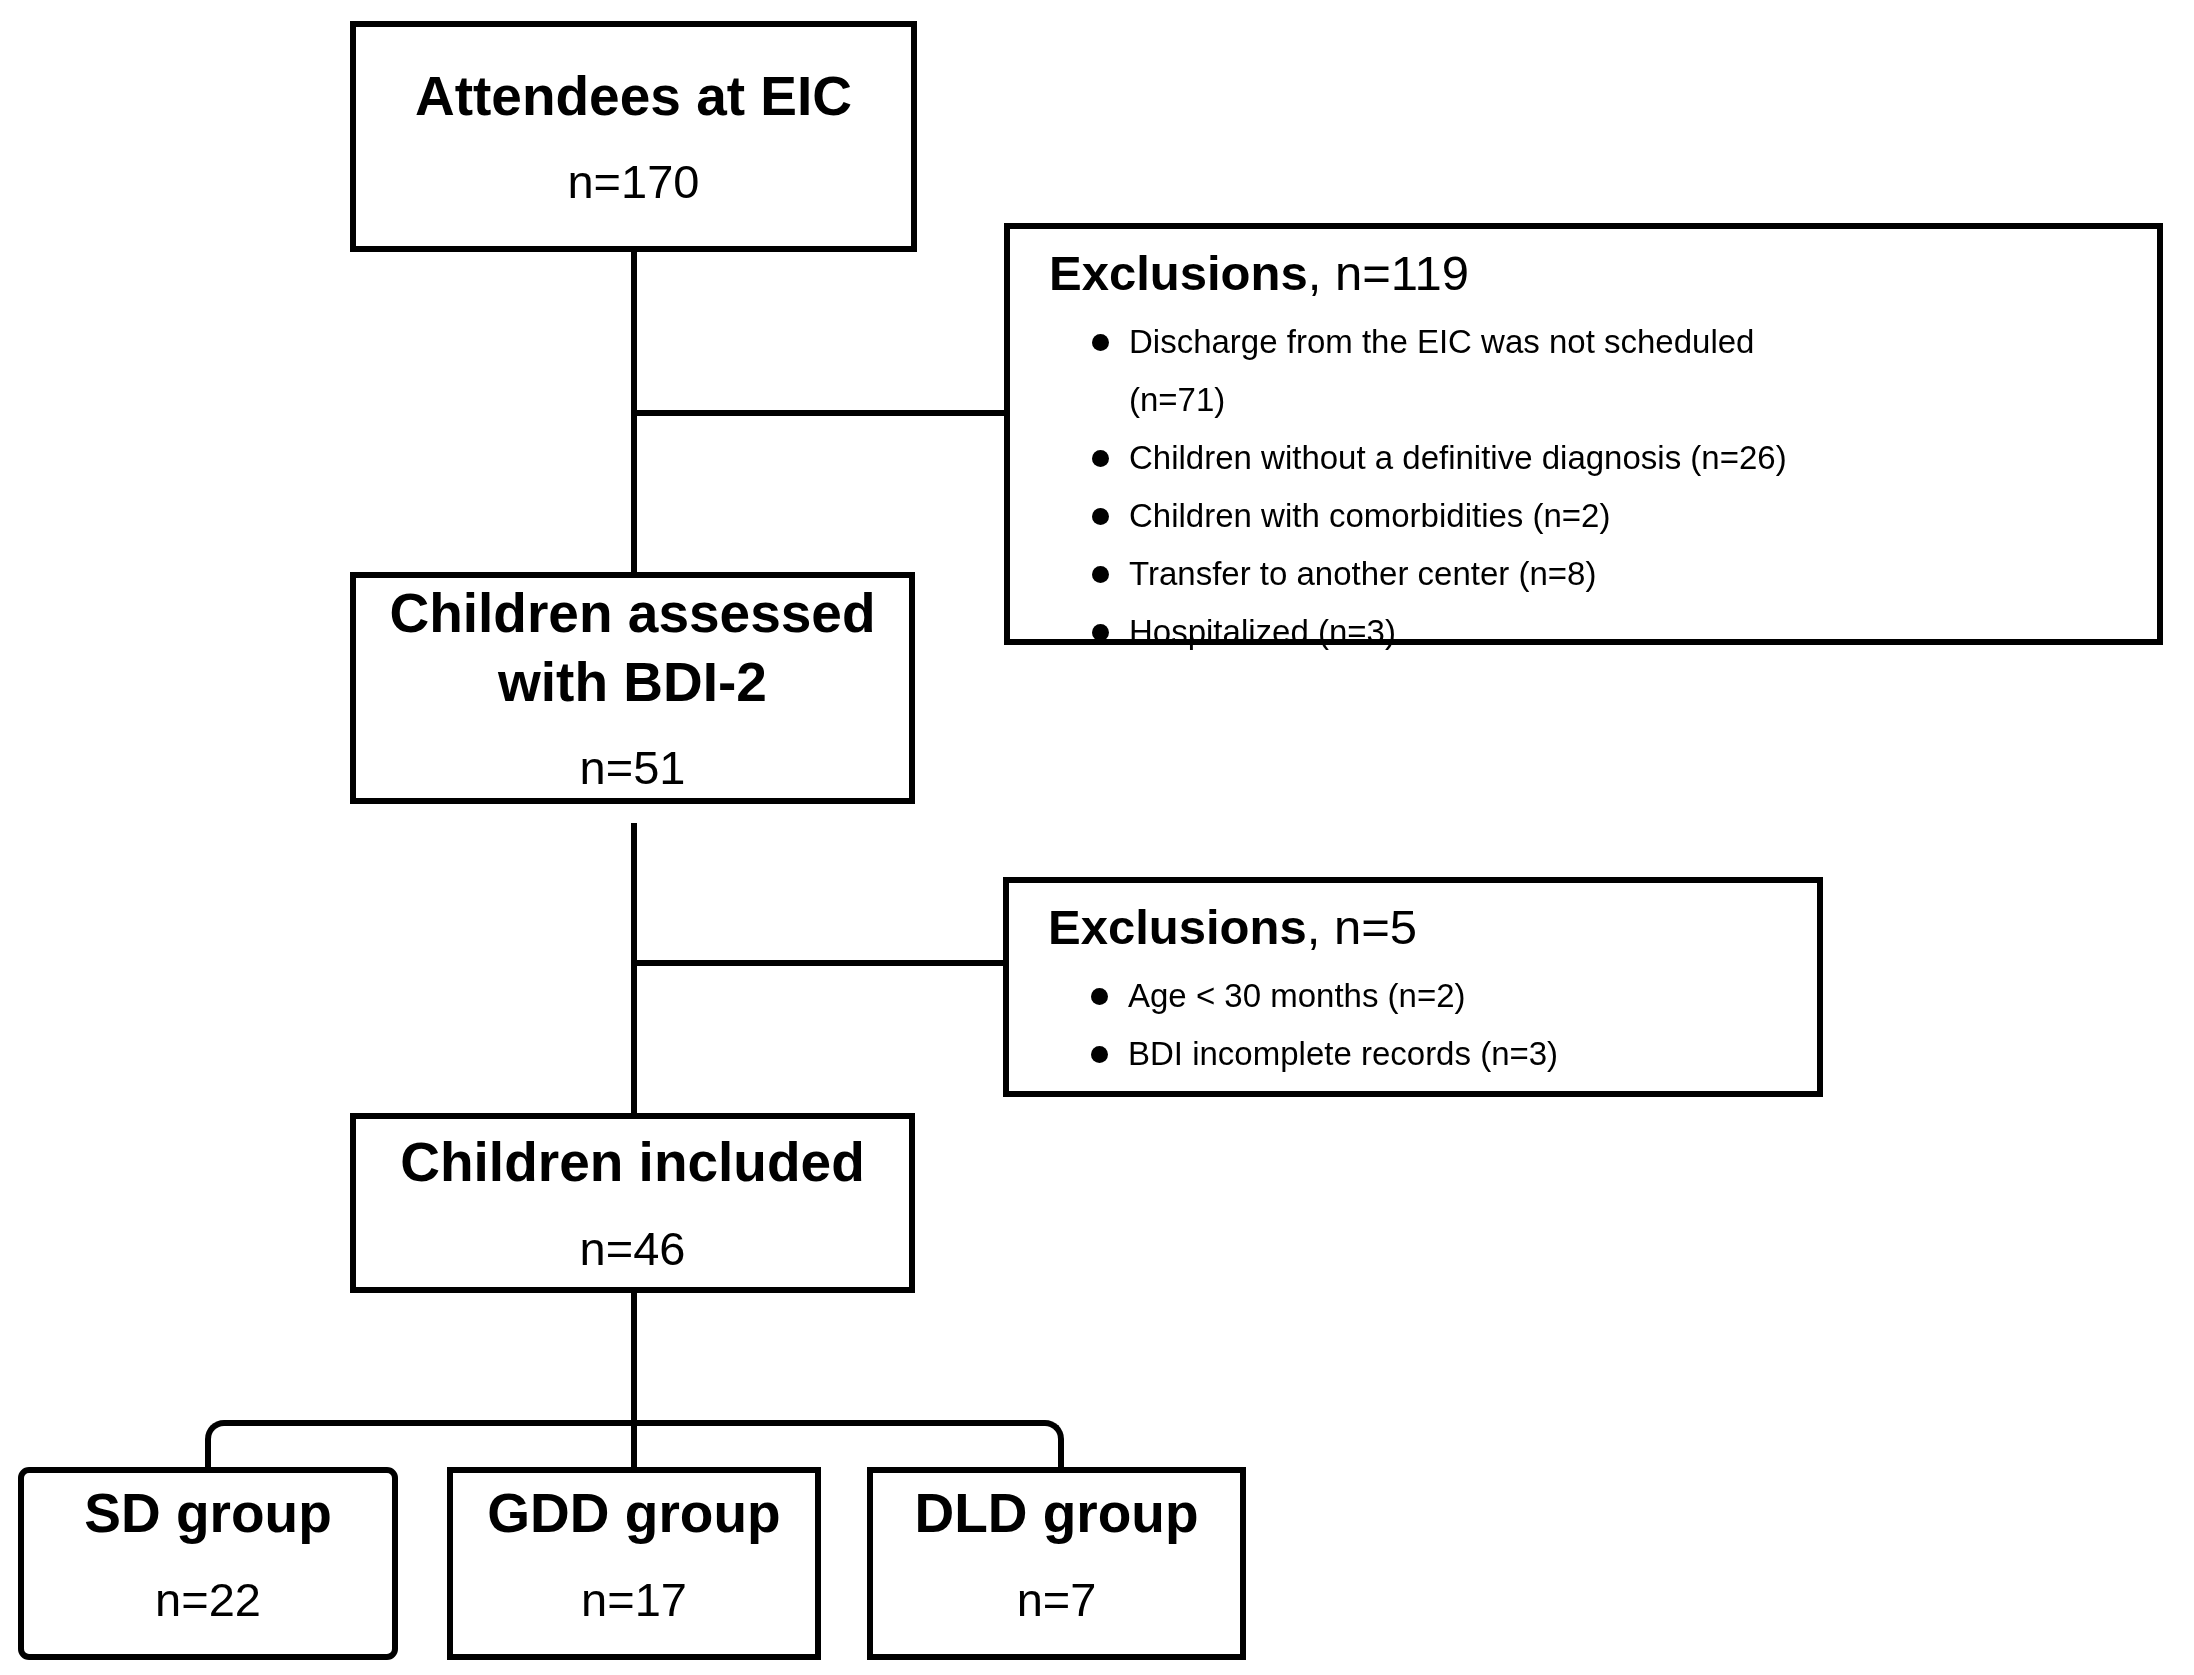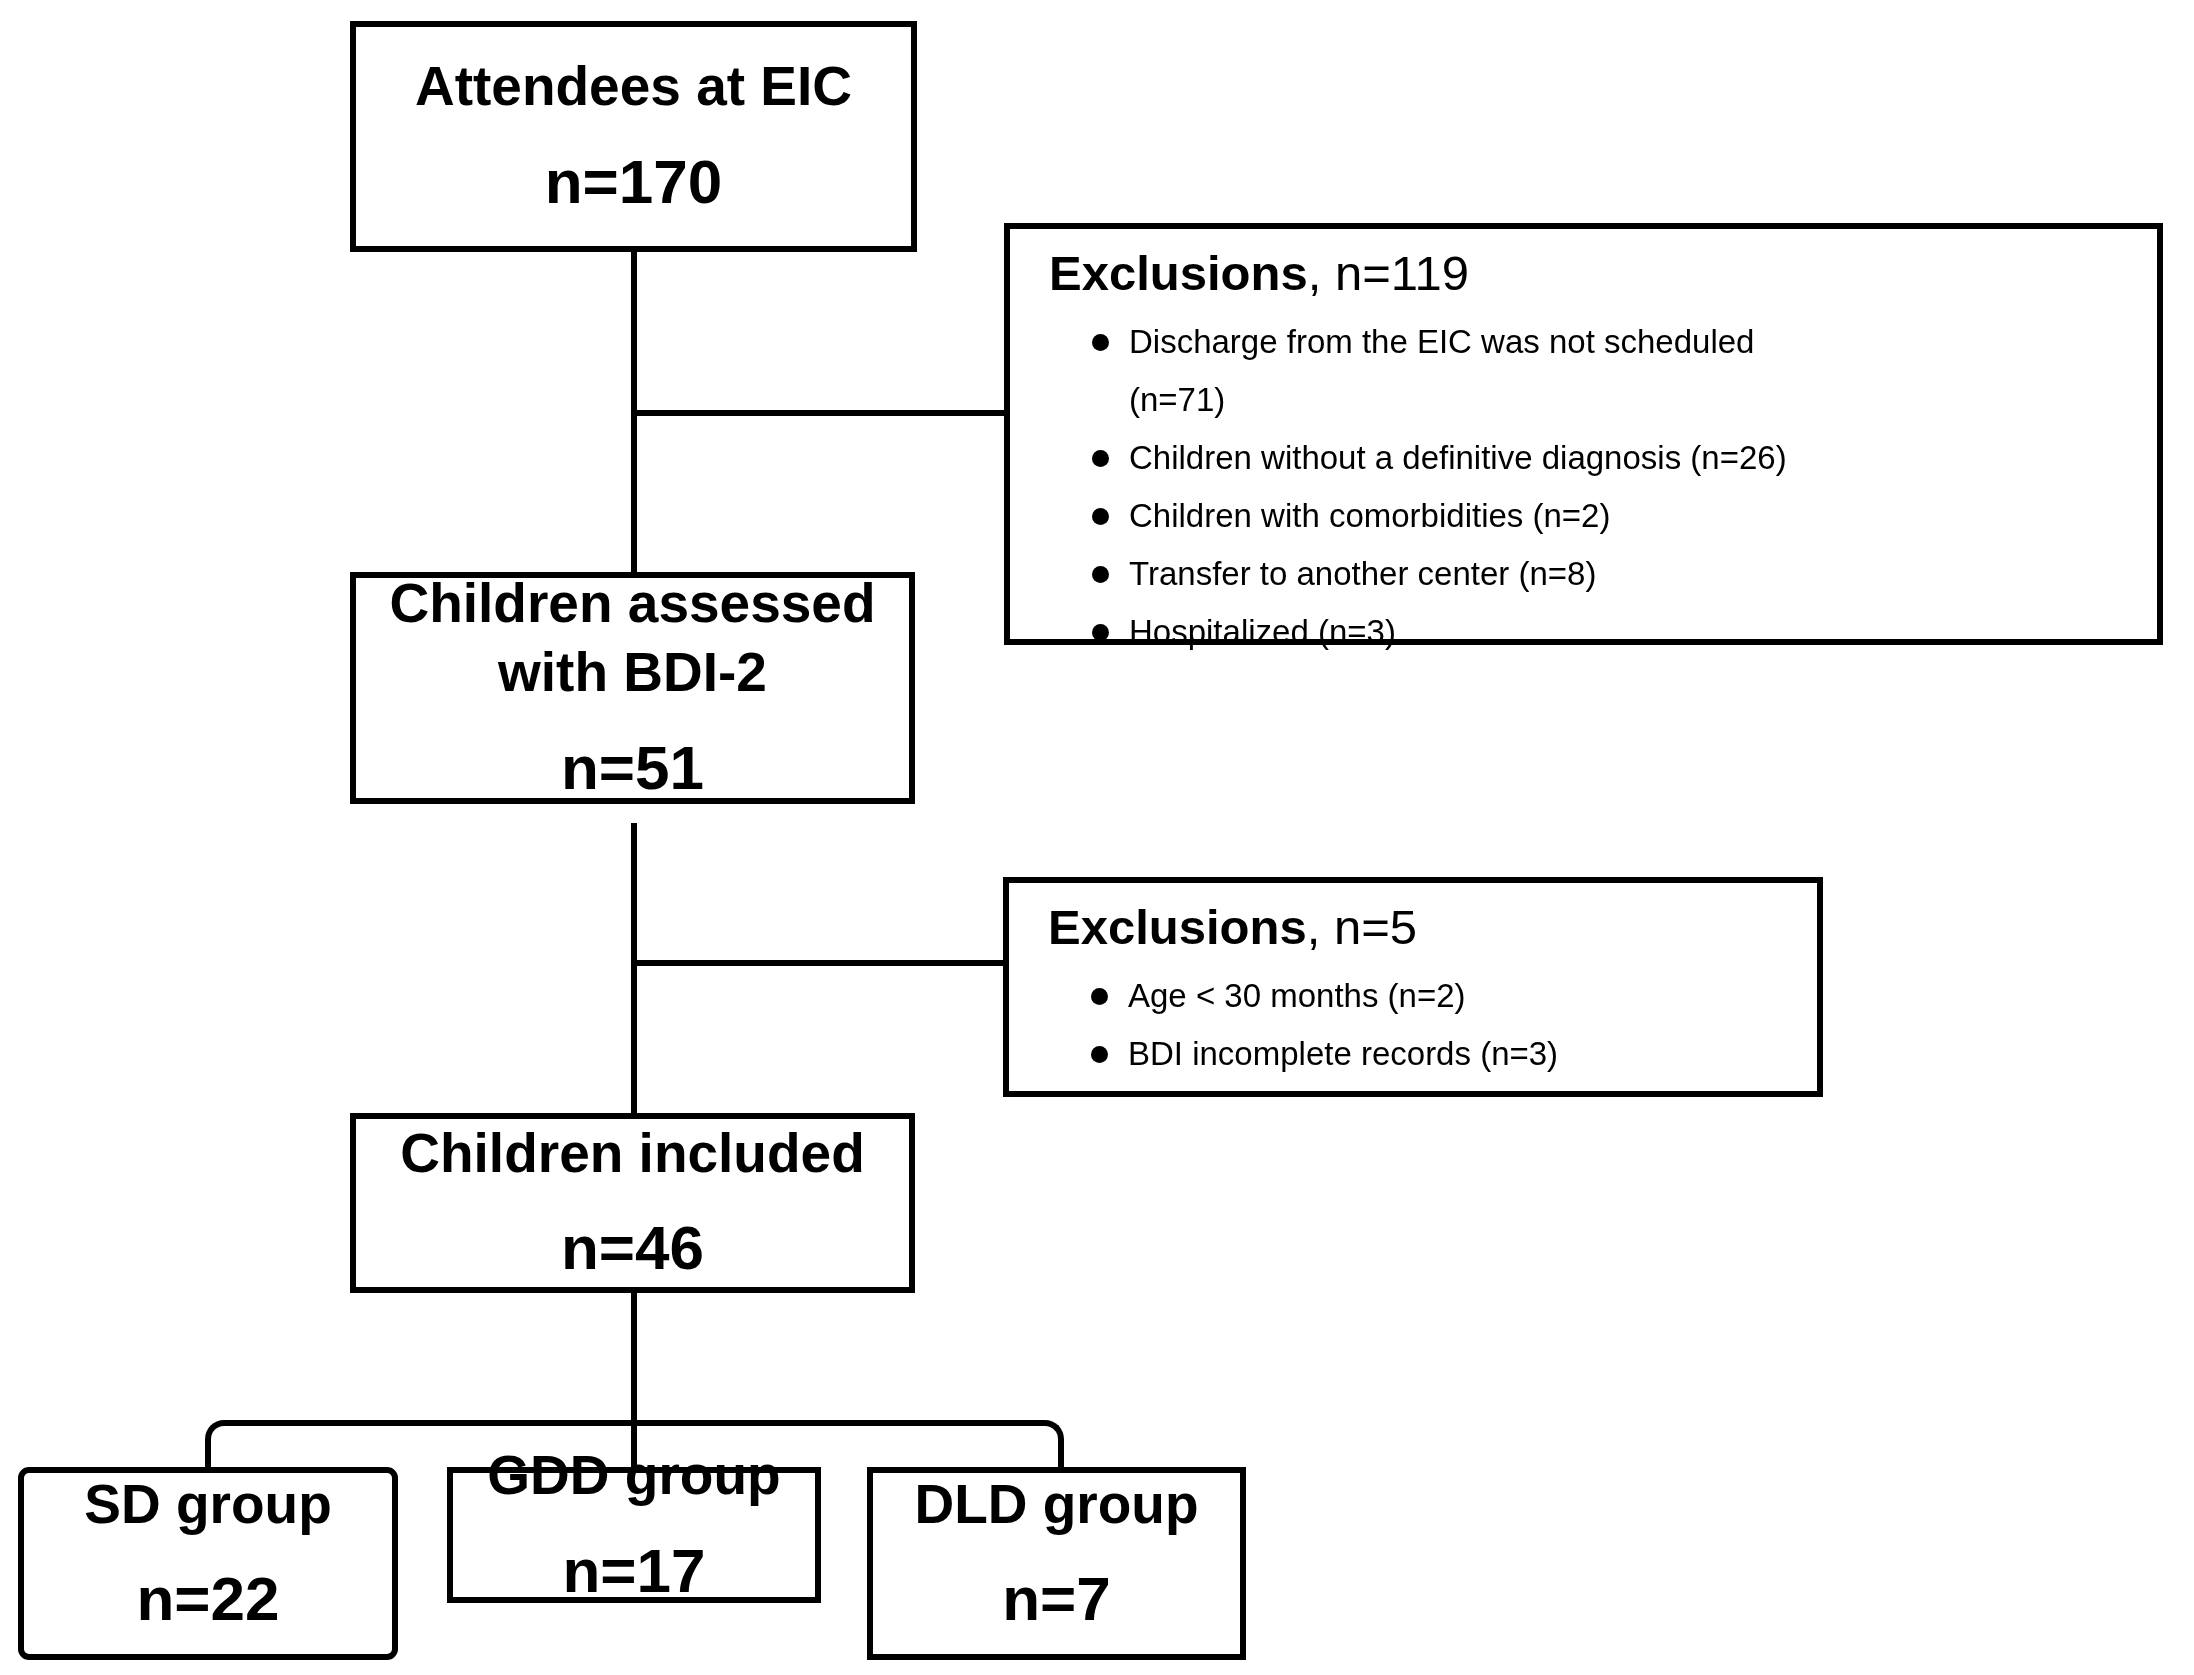--- a/index.html
+++ b/index.html
@@ -43,22 +43,22 @@
     align-items: center;
     justify-content: center;
     text-align: center;
   }
   .center-box .title {
     font-size: 55px;
     font-weight: bold;
     line-height: 1.26;
   }
   .center-box .nline {
-    font-size: 62px;
-    font-weight: bold;
+    font-size: 47px;
+    font-weight: normal;
     line-height: 1.26;
     margin-top: 21px;
   }
   
   .excl-box {
     padding: 14px 22.6px 12.6px 39px;
     margin-top: 20px;
   }
   .excl-title {
     font-size: 49px;
@@ -140,21 +140,21 @@
   <div class="box center-box" style="left:350px; top:1113px; width:565px; height:180px;">
     <div class="title">Children included</div>
     <div class="nline">n=46</div>
   </div>
 
   <div class="box center-box" style="left:18px; top:1467px; width:380px; height:193px; padding-bottom:19px;border-radius:11px;">
     <div class="title">SD group</div>
     <div class="nline">n=22</div>
   </div>
 
-  <div class="box center-box" style="left:447px; top:1467px; width:374px; height:136px; padding-bottom:19px;">
+  <div class="box center-box" style="left:447px; top:1467px; width:374px; height:193px; padding-bottom:19px;">
     <div class="title">GDD group</div>
     <div class="nline">n=17</div>
   </div>
 
   <div class="box center-box" style="left:867px; top:1467px; width:379px; height:193px; padding-bottom:19px;">
     <div class="title">DLD group</div>
     <div class="nline">n=7</div>
   </div>
 
 </div>

